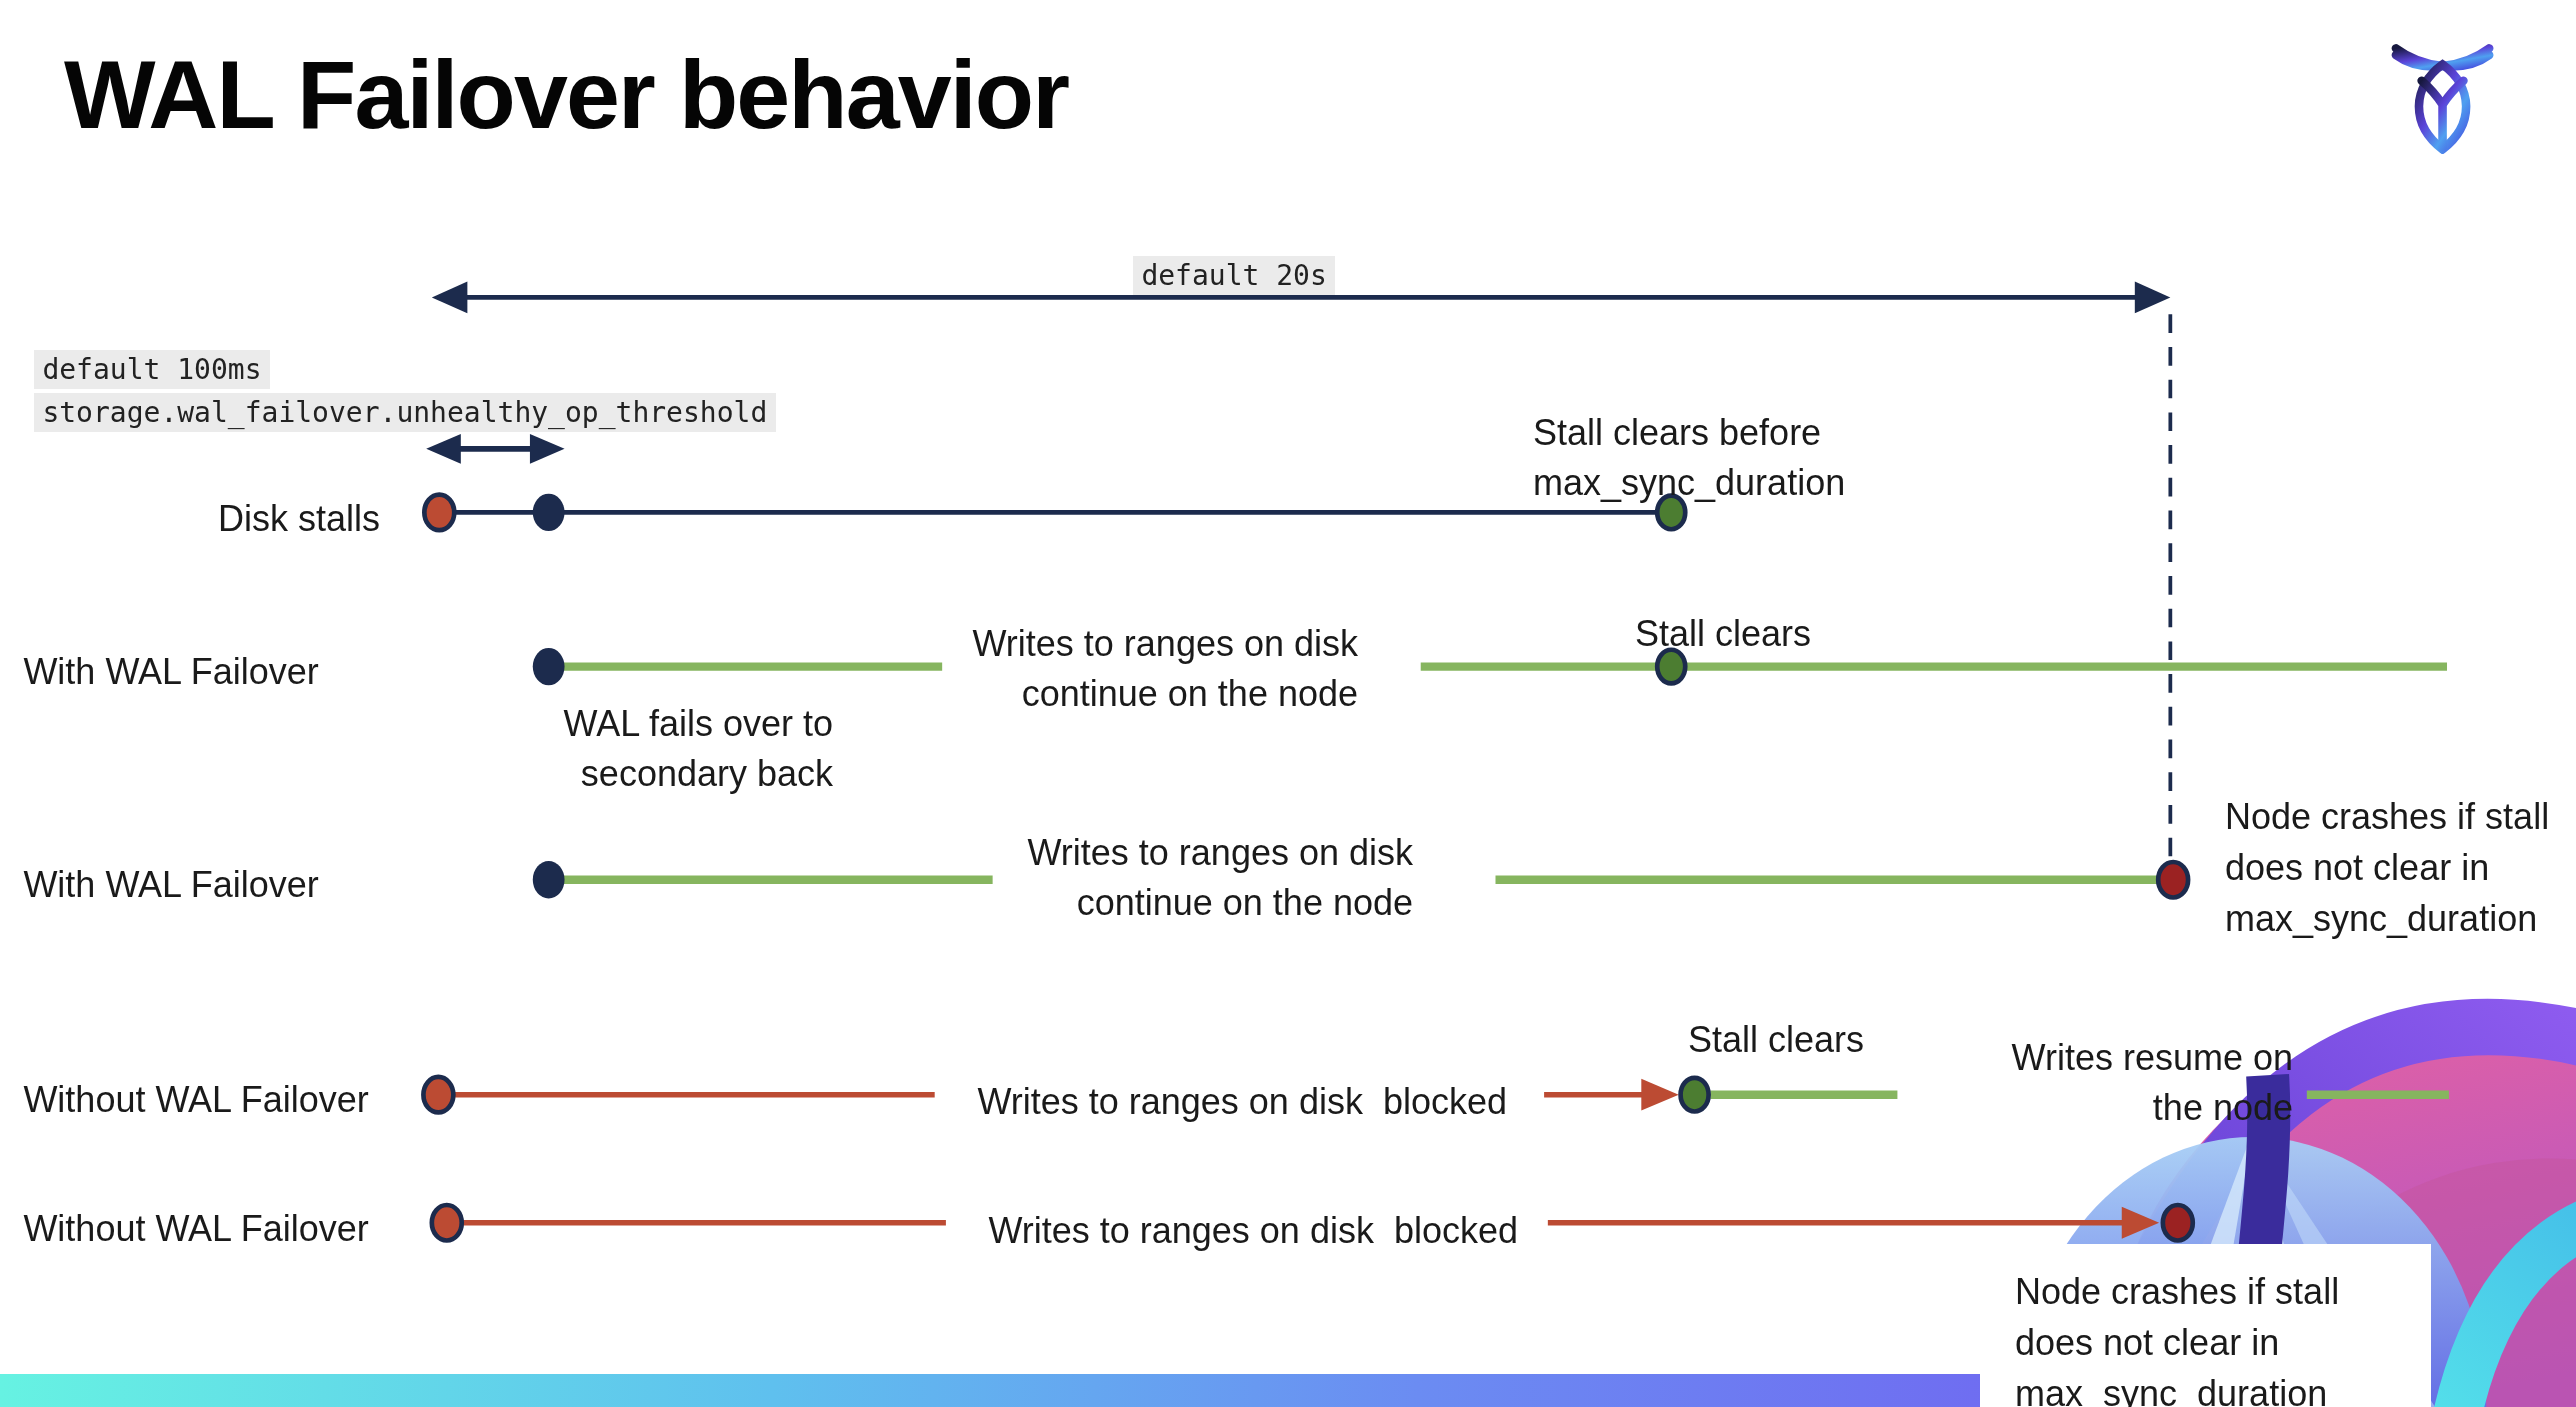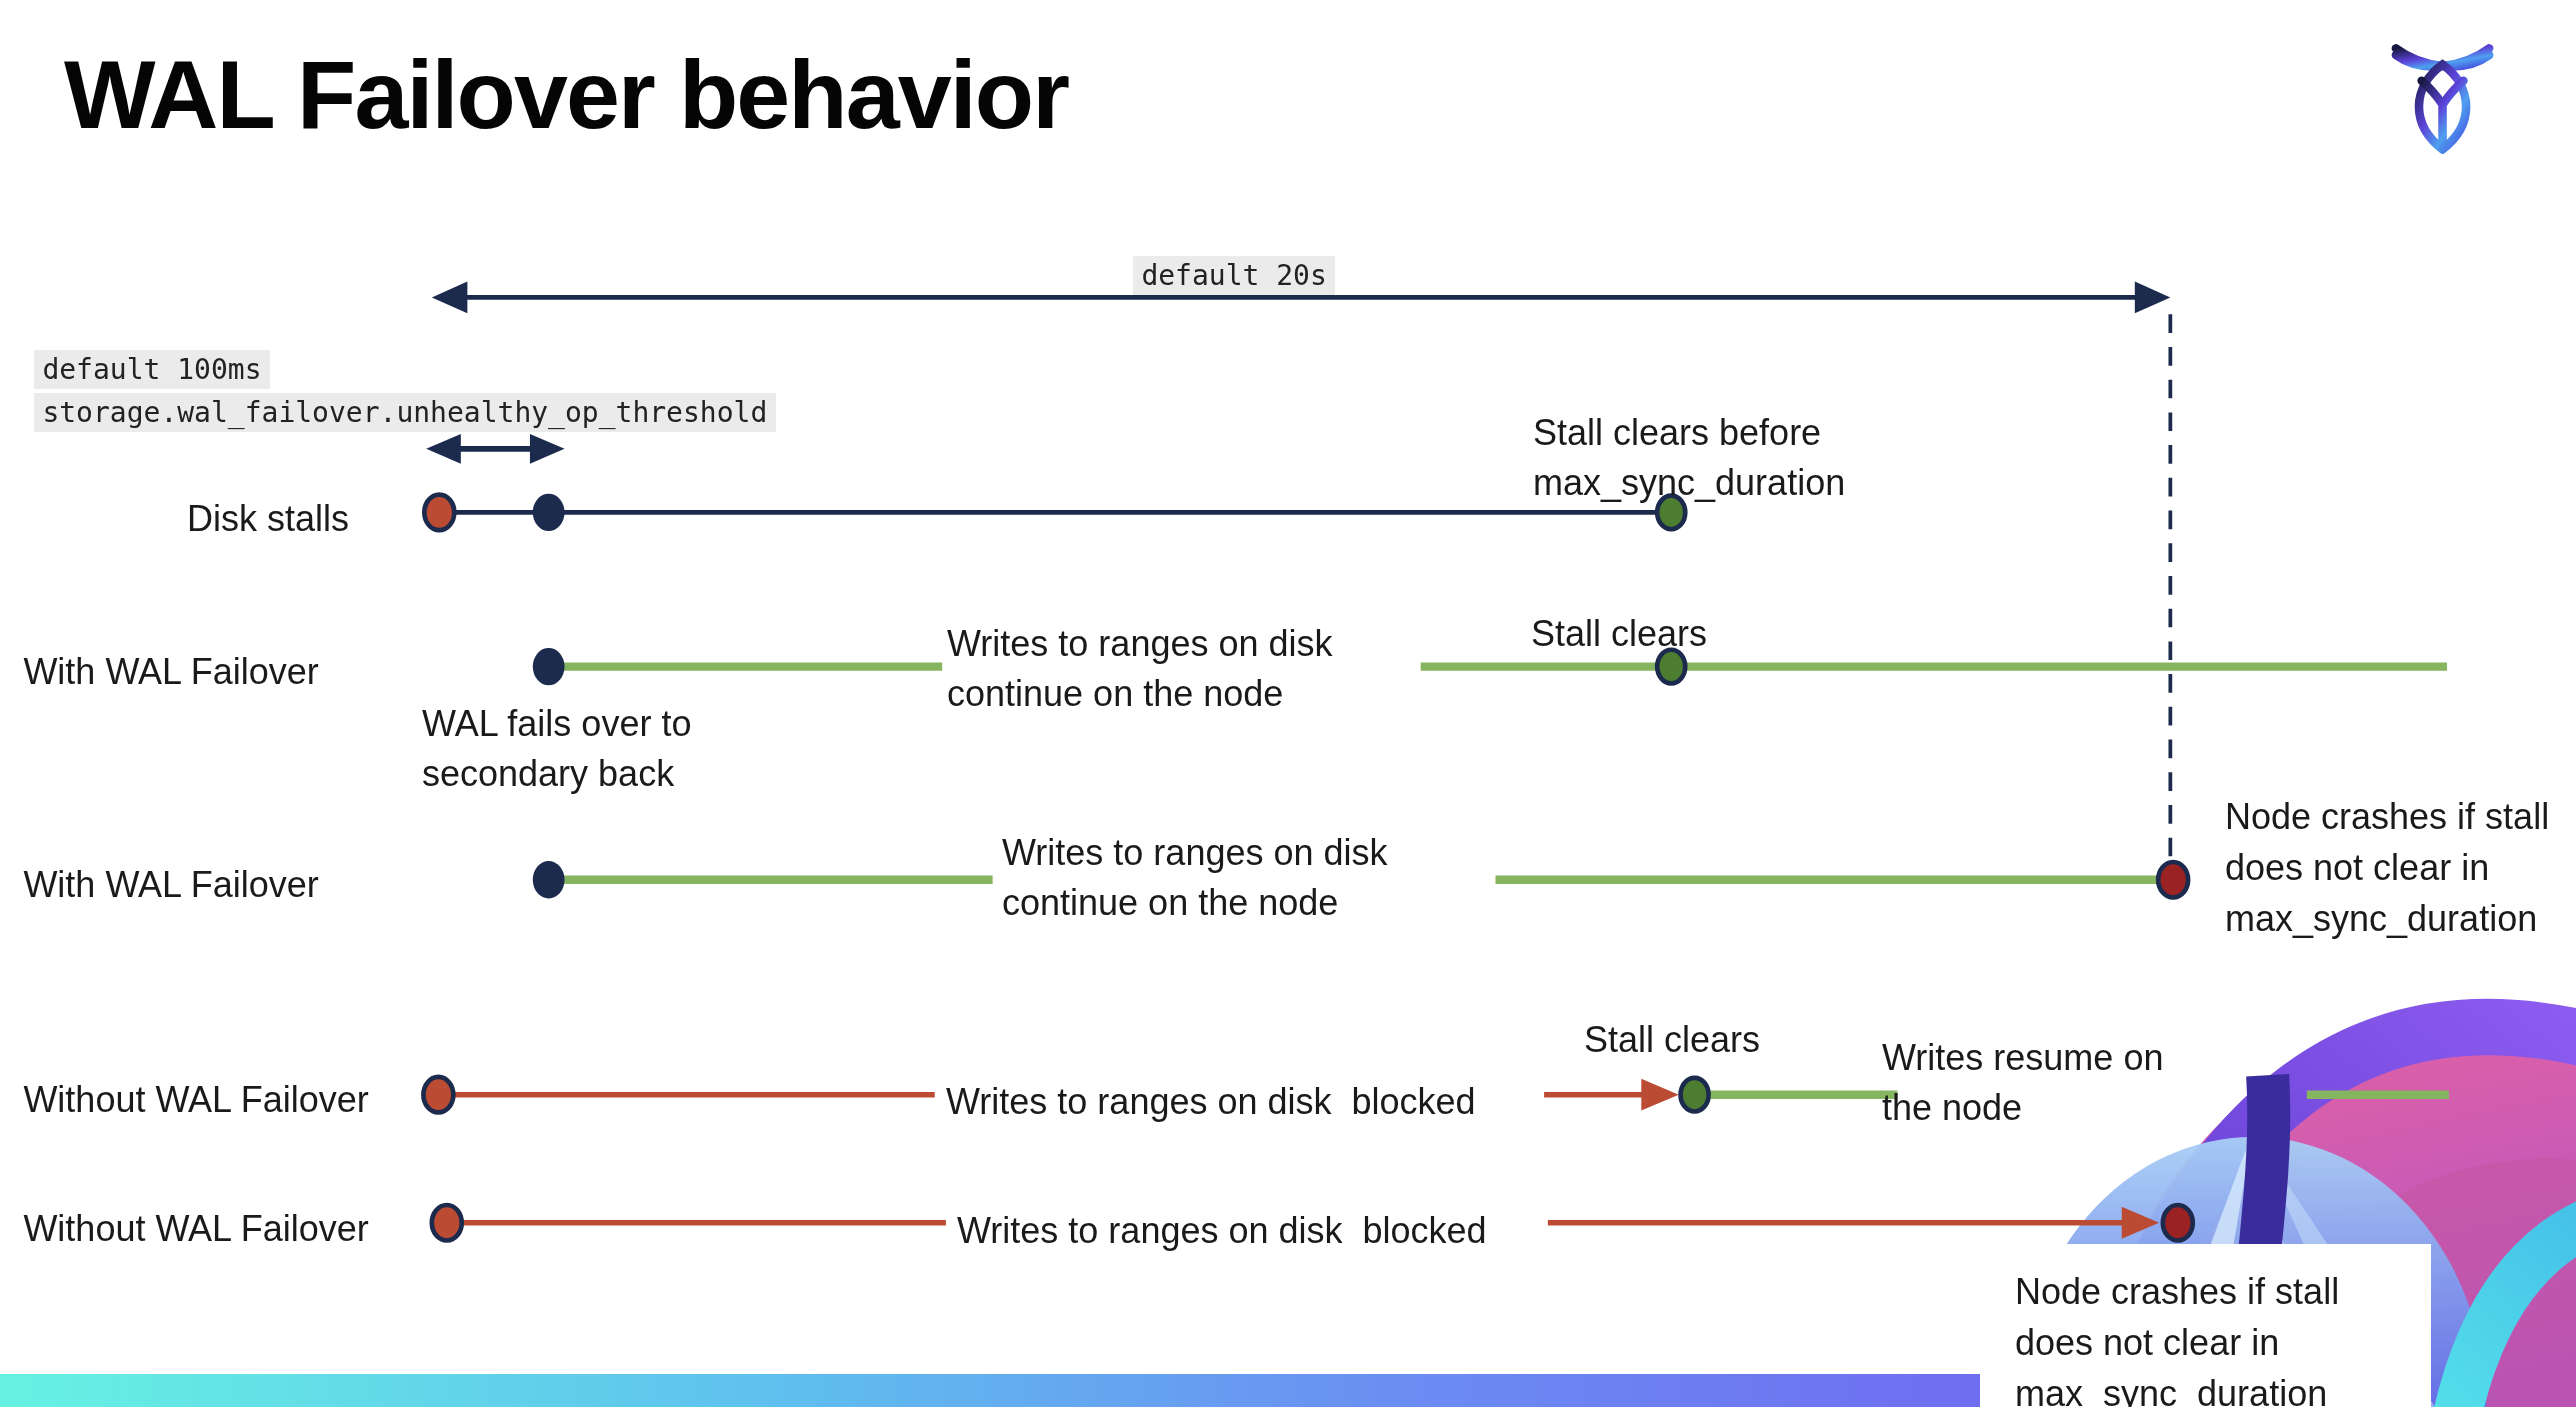--- a/index.html
+++ b/index.html
@@ -5,22 +5,22 @@
   html,body{margin:0;padding:0;background:#ffffff;}
   .slide{
     position:relative;width:2576px;height:1408px;background:#ffffff;overflow:hidden;
     font-family:"Liberation Sans",sans-serif;color:#1a1a1a;
   }
   .page-title{
     position:absolute;left:64px;top:39px;margin:0;
     font-size:97px;font-weight:700;letter-spacing:-1.9px;color:#050505;
   }
   .txt{position:absolute;white-space:pre-wrap;font-size:36px;line-height:1.38;color:#1a1a1a;}
-  .center{text-align:left;}
-  .right{text-align:left;}
+  .center{text-align:right;}
+  .right{text-align:center;}
   .code{
     position:absolute;font-family:"DejaVu Sans Mono",monospace;font-size:28px;
     background:#EBEBEB;padding:2.8px 8.4px;color:#222;white-space:pre;
   }
   .diagram-svg,.brand-art{position:absolute;pointer-events:none;}
   .diagram-svg{left:0;top:0;}
   .footer-bar{
     position:absolute;left:0;bottom:0;width:100%;height:34px;
     background:linear-gradient(90deg,#66F2E2 0%,#5FC0EE 30%,#6B8CF2 55%,#6F6CF1 78%,#8A5CF6 100%);
   }

